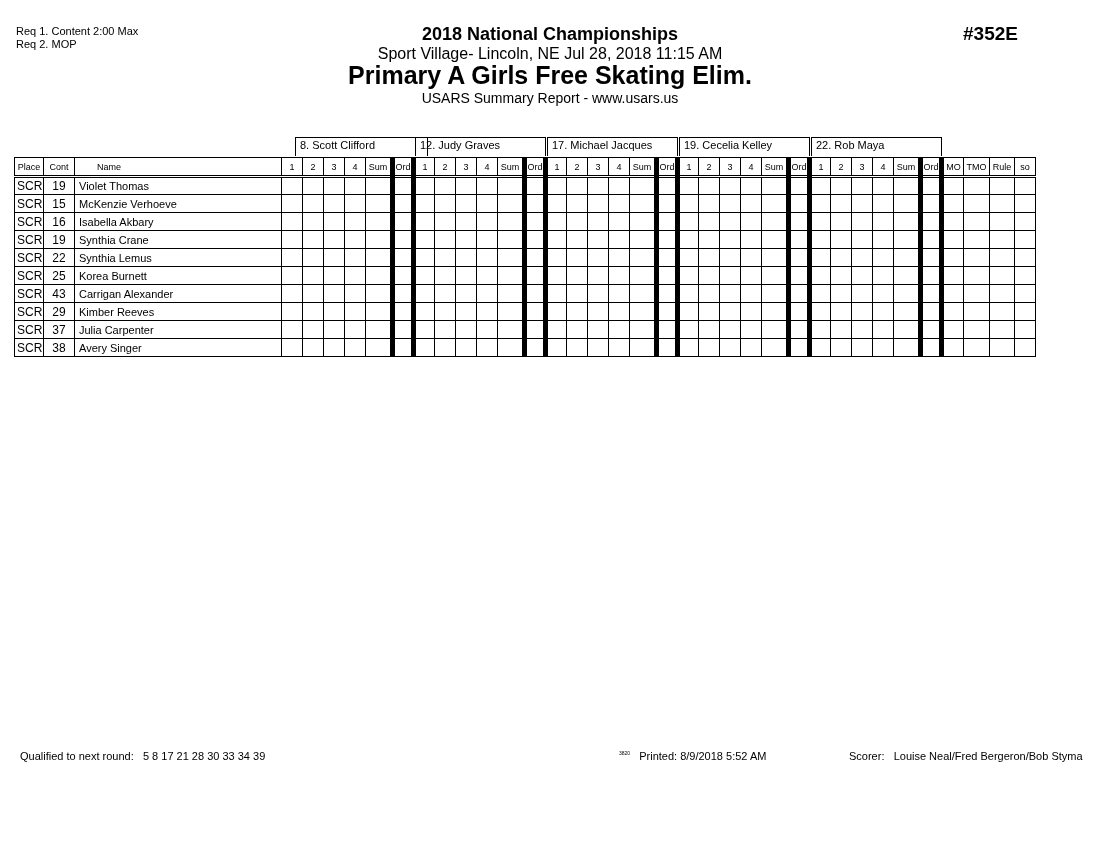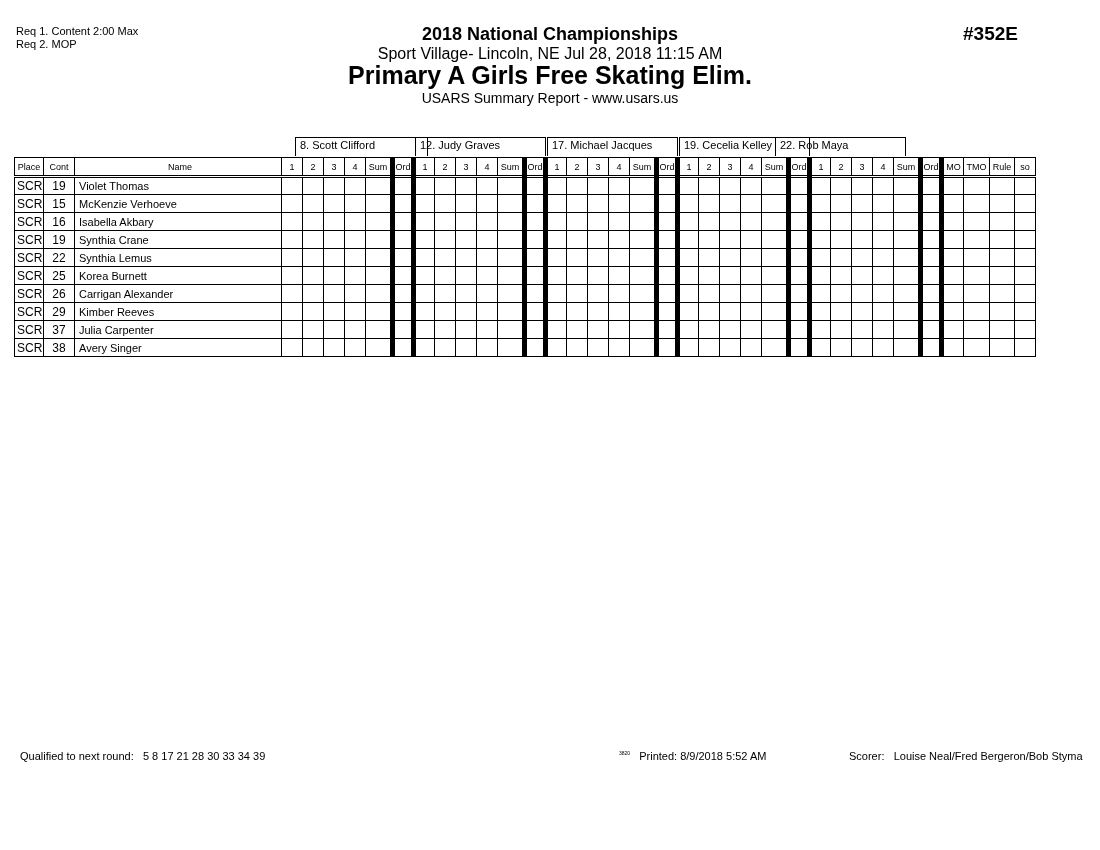--- a/index.html
+++ b/index.html
@@ -9,21 +9,21 @@
   .title-block { left:300px; width:500px; top:24px; text-align:center; }
   .t1 { font-size:18px; font-weight:bold; line-height:21px; }
   .t2 { font-size:16px; line-height:18px; }
   .t3 { font-size:25px; font-weight:bold; line-height:24px; }
   .t4 { font-size:14px; line-height:22px; }
   .event-no { left:963px; top:23px; font-size:19px; font-weight:bold; }
   .judge-hdr { position:absolute; top:137px; height:19px; border:1px solid #000; border-bottom:none; font-size:11px; line-height:15px; padding-left:4px; box-sizing:border-box; white-space:nowrap; }
   table.grid { position:absolute; left:14px; top:157px; border-collapse:collapse; table-layout:fixed; }
   table.grid td, table.grid th { border:1px solid #000; padding:0; height:18px; font-size:11px; overflow:hidden; white-space:nowrap; box-sizing:border-box; }
   table.grid thead th { font-weight:normal; font-size:9px; height:19px; text-align:center; border-bottom:3px double #000; }
-  table.grid thead th.name-h { text-align:center; padding-left:4px; }
+  table.grid thead th.name-h { text-align:left; padding-left:22px; }
   table.grid td.place { text-align:left; padding-left:2px; font-size:12px; }
   table.grid td.cont { text-align:center; font-size:12px; }
   table.grid td.name { text-align:left; padding-left:4px; font-size:11px; }
   .thickL { border-left:5px solid #000 !important; }
   .footer { top:750px; font-size:11px; }
   .q { left:20px; }
   .p { left:619px; }
   .p .tiny { font-size:5px; vertical-align:top; margin-right:6px; }
   .s { left:849px; }
 </style>
@@ -42,21 +42,21 @@
   <div class="t4">USARS Summary Report - www.usars.us</div>
 </div>
 
 <div class="abs event-no">#352E</div>
 
 <div id="judge-headers">
     <div class="judge-hdr" style="left: 295px; width: 133px;">8.  Scott Clifford</div>
     <div class="judge-hdr" style="left: 415px; width: 131px;">12.  Judy Graves</div>
     <div class="judge-hdr" style="left: 547px; width: 131px;">17.  Michael Jacques</div>
     <div class="judge-hdr" style="left: 679px; width: 131px;">19.  Cecelia Kelley</div>
-    <div class="judge-hdr" style="left: 775px; width: 131px;">22.  Rob Maya</div>
+    <div class="judge-hdr" style="left: 811px; width: 131px;">22.  Rob Maya</div>
   </div>
 
 <table class="grid" id="grid" style="width: 1021px;">
   <colgroup id="cg">
       <col style="width: 29px;">
       <col style="width: 31px;">
       <col style="width: 207px;">
       <col style="width: 21px;">
       <col style="width: 21px;">
       <col style="width: 21px;">
@@ -363,21 +363,21 @@
         <td></td>
         <td></td>
         <td class="thickL"></td>
         <td class="thickL"></td>
         <td></td>
         <td></td>
         <td></td>
       </tr>
       <tr>
         <td class="place">SCR</td>
-        <td class="cont">26</td>
+        <td class="cont">43</td>
         <td class="name">Carrigan Alexander</td>
         <td></td>
         <td></td>
         <td></td>
         <td></td>
         <td></td>
         <td class="thickL"></td>
         <td class="thickL"></td>
         <td></td>
         <td></td>

